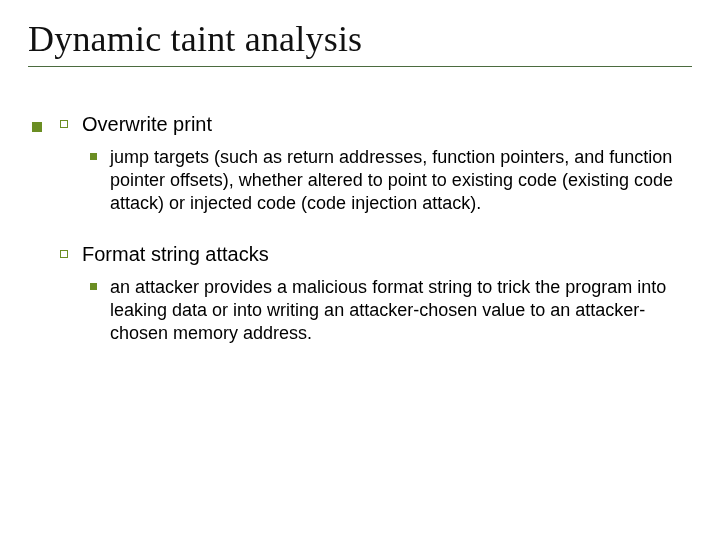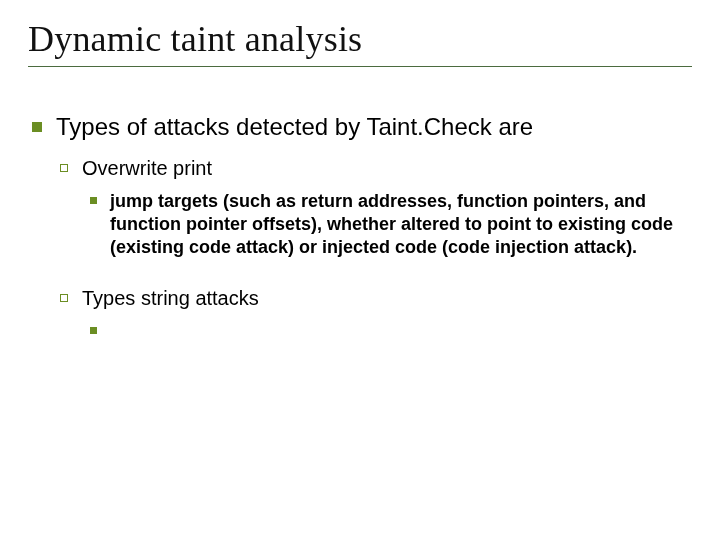--- a/index.html
+++ b/index.html
@@ -74,21 +74,20 @@
     background: transparent;
     box-sizing: border-box;
   }
 
   
   .lvl3 > li {
     padding-left: 28px;
     margin-top: 10px;
     font-size: 18px;
     line-height: 1.28;
-    font-weight: bold;
   }
   .lvl3 > li::before {
     content: "";
     position: absolute;
     left: 8px;
     top: 7px;
     width: 7px;
     height: 7px;
     background: #6b8e23;
   }
@@ -118,38 +117,38 @@
 </head>
 <body>
 
 <div class="slide">
 
   <h1 class="title">Dynamic taint analysis</h1>
   <hr class="title-divider">
 
   <ul class="lvl1">
     <li>
-      <span>Types of attacks detected by Taint.Check are</span>
 
       <ul class="lvl2">
         <li>
           <span>Overwrite print</span>
 
           <ul class="lvl3">
             <li>
               <span>jump targets (such as return addresses, function pointers, and function pointer offsets), whether altered to point to existing code (existing code attack) or injected code (code injection attack).</span>
             </li>
           </ul>
         </li>
 
         <li class="gap-lg">
-          <span>Types string attacks</span>
+          <span>Format string attacks</span>
 
           <ul class="lvl3">
             <li>
+              <span>an attacker provides a malicious format string to trick the program into leaking data or into writing an attacker-chosen value to an attacker-chosen memory address.</span>
 
             </li>
           </ul>
         </li>
       </ul>
     </li>
   </ul>
 
 </div>
 

